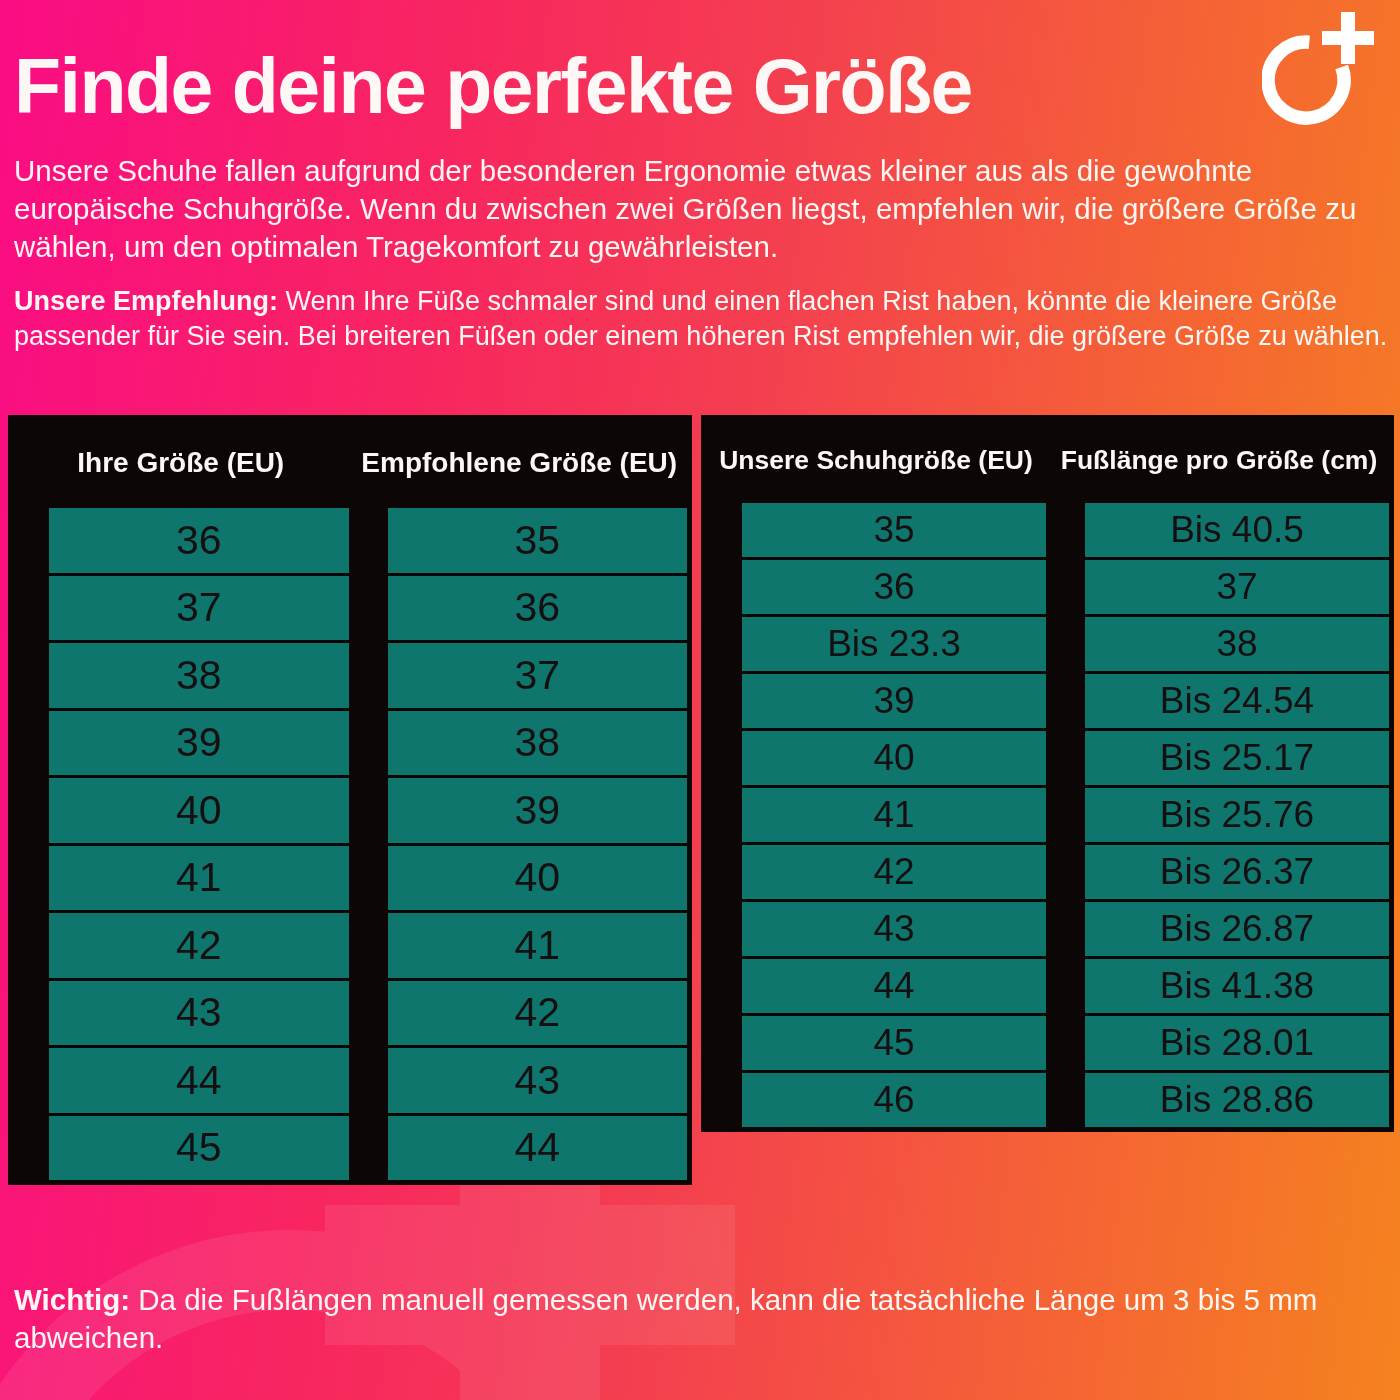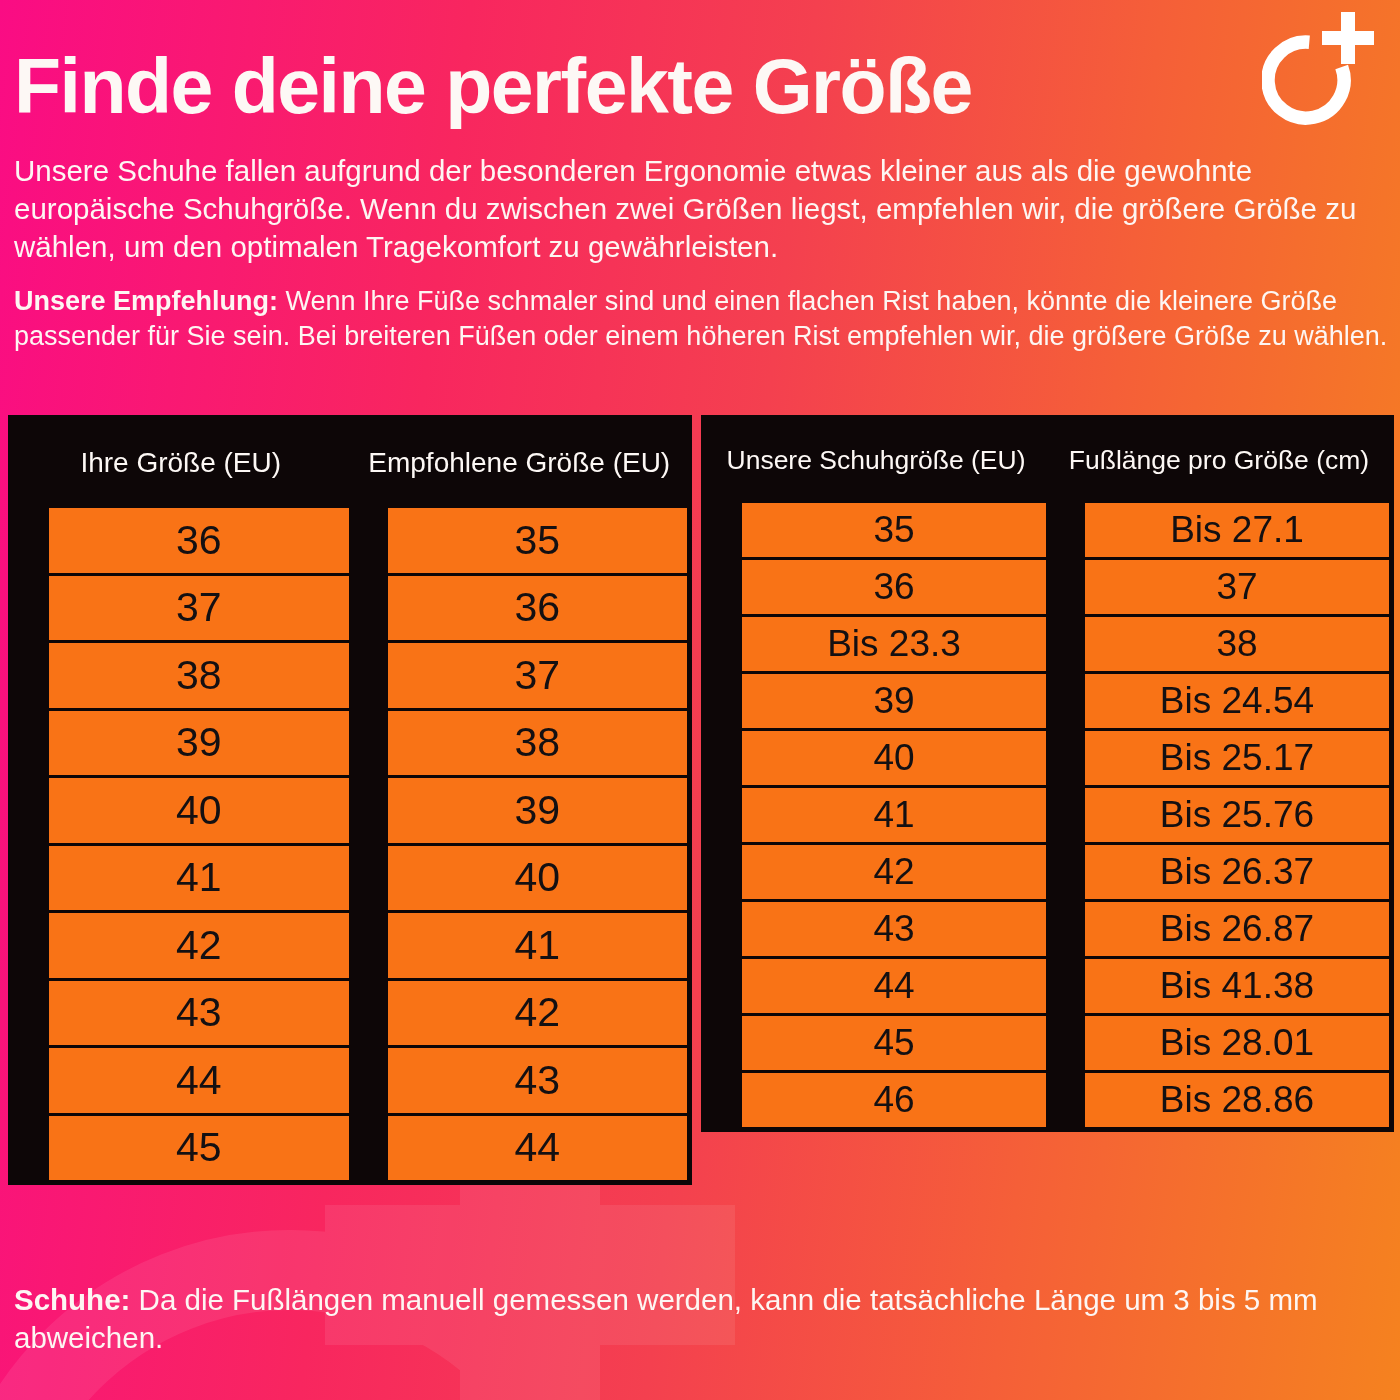--- a/index.html
+++ b/index.html
@@ -32,27 +32,27 @@
     display:flex;gap:9px;align-items:flex-start;
   }
   .dtable{
     display:grid;grid-template-columns:1fr 1fr;
     gap:3px;background:#0d0607;border:5px solid #0d0607;
     box-sizing:border-box;
   }
   .dtable.left{width:684px;grid-auto-rows:64.5px;grid-template-rows:85px;}
   .dtable.right{width:693px;grid-auto-rows:54px;grid-template-rows:80px;}
   .th{
-    background:#0d0607;color:#fdf8f5;font-weight:400;
+    background:#0d0607;color:#fdf8f5;font-weight:700;
     display:flex;align-items:center;justify-content:center;
   }
   .dtable.left .th{font-size:28px;}
   .dtable.right .th{font-size:26.5px;}
   .td{
-    background:#f97316;color:#141012;
+    background:#0f766e;color:#141012;
     display:flex;align-items:center;justify-content:center;text-align:center;margin-left:36px;
   }
   .dtable.left .td{font-size:41px;}
   .dtable.right .td{font-size:37px;}
   .footer-note{
     position:absolute;left:14px;top:1281px;width:1378px;margin:0;
     font-size:29.5px;line-height:1.3;color:#fdf6f3;
   }
 </style>
 </head>
@@ -104,21 +104,21 @@
       <div class="td">44</div>
       <div class="td">43</div>
       <div class="td">45</div>
       <div class="td">44</div>
     </div>
 
     <div class="dtable right">
       <div class="th">Unsere Schuhgröße (EU)</div>
       <div class="th">Fußlänge pro Größe (cm)</div>
       <div class="td">35</div>
-      <div class="td">Bis 27.1</div>
+      <div class="td">Bis 40.5</div>
       <div class="td">36</div>
       <div class="td">37</div>
       <div class="td">Bis 23.3</div>
       <div class="td">38</div>
       <div class="td">39</div>
       <div class="td">Bis 24.54</div>
       <div class="td">40</div>
       <div class="td">Bis 25.17</div>
       <div class="td">41</div>
       <div class="td">Bis 25.76</div>
@@ -129,15 +129,15 @@
       <div class="td">44</div>
       <div class="td">Bis 41.38</div>
       <div class="td">45</div>
       <div class="td">Bis 28.01</div>
       <div class="td">46</div>
       <div class="td">Bis 28.86</div>
     </div>
 
   </div>
 
-  <p class="footer-note"><strong>Schuhe:</strong><span> Da die Fußlängen manuell gemessen werden, kann die tatsächliche Länge um 3 bis 5 mm abweichen.</span></p>
+  <p class="footer-note"><strong>Wichtig:</strong><span> Da die Fußlängen manuell gemessen werden, kann die tatsächliche Länge um 3 bis 5 mm abweichen.</span></p>
 
 </div>
 
 </body></html>

